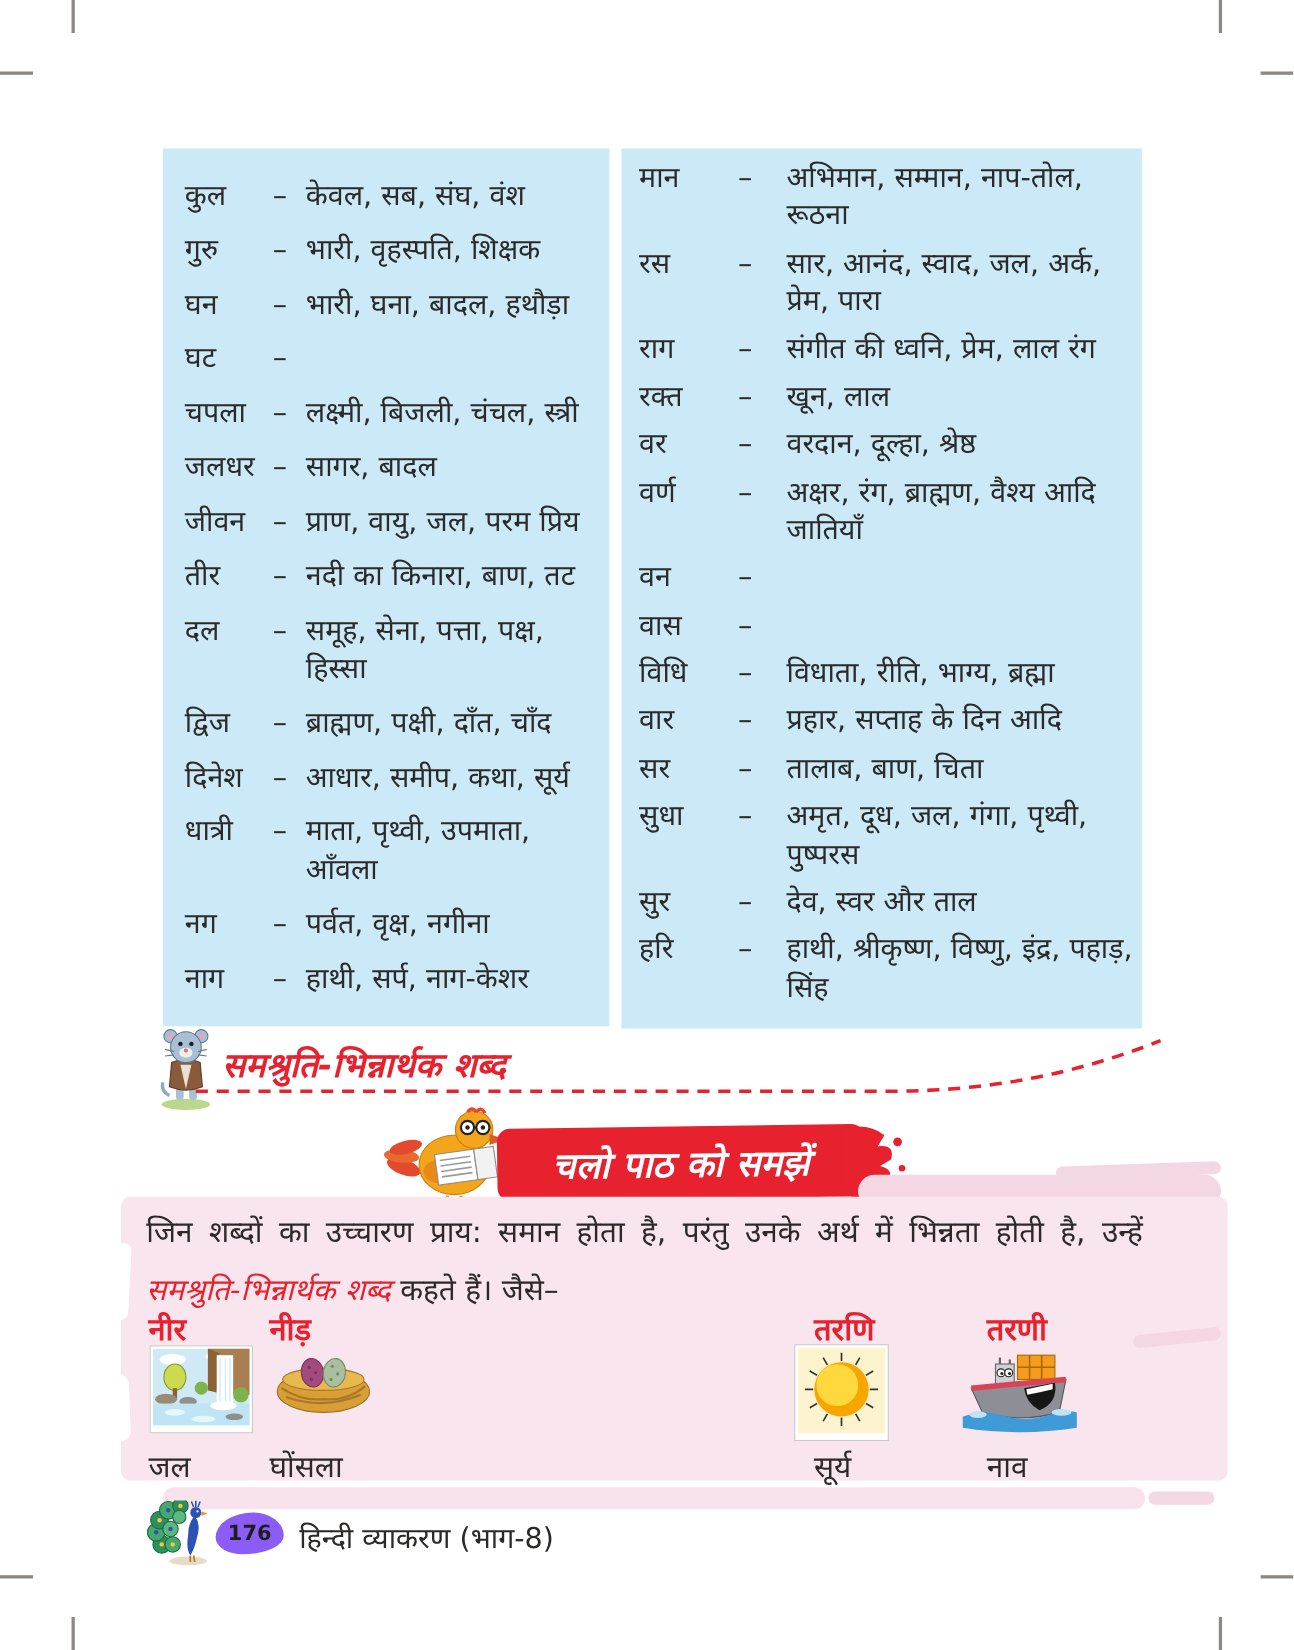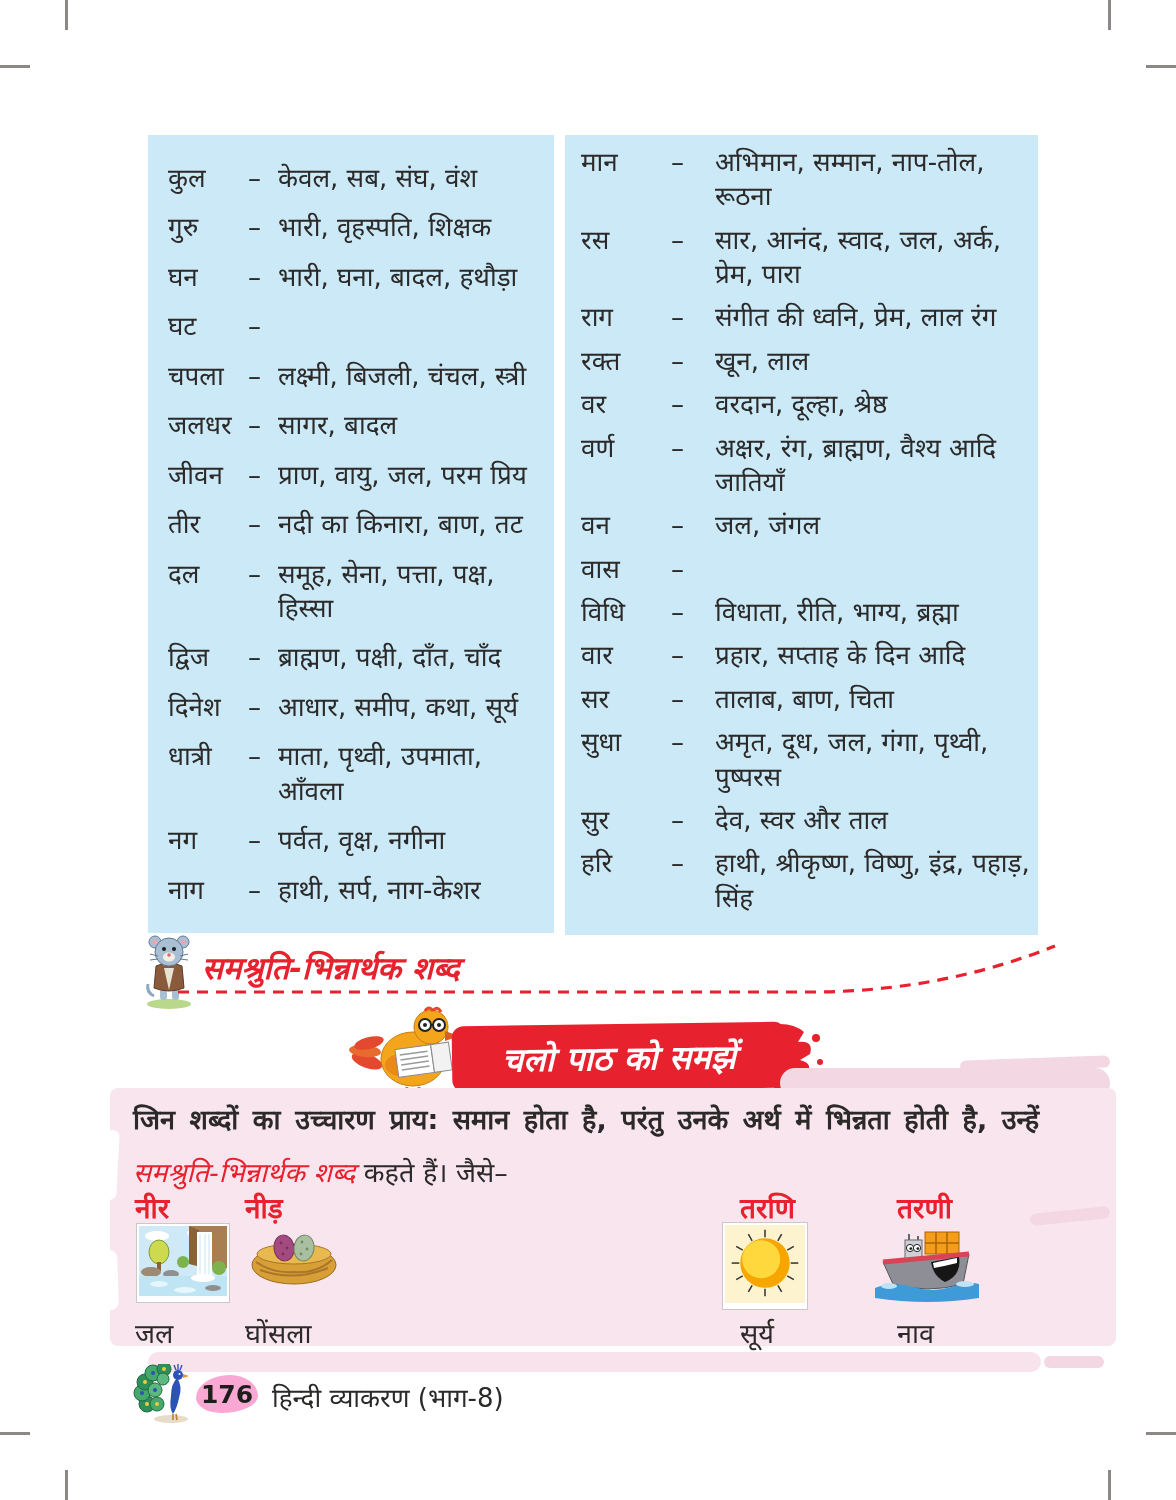--- a/index.html
+++ b/index.html
@@ -23,31 +23,31 @@
   .abs{position:absolute;}
   
   #banner{position:absolute;left:452px;top:1024px;width:334px;height:66px;background:#e8212e;
           border-radius:12px;transform:rotate(-0.8deg);display:flex;align-items:center;justify-content:center;}
   #banner-label{font-size:33px;font-weight:bold;font-style:italic;color:#ffffff;white-space:nowrap;}
   
   .pinkblock{position:absolute;background:#f9e5ee;}
   .pinkstreak{position:absolute;background:#f3d7e3;}
   .whitestreak{position:absolute;background:#ffffff;}
   #para1{position:absolute;left:133px;top:1100px;width:906px;font-size:27px;
-         text-align:justify;text-align-last:justify;font-weight:bold;}
+         text-align:justify;text-align-last:justify;}
   #para2{position:absolute;left:133px;top:1153px;font-size:27px;}
   #para2 .term{color:#e8212e;font-style:italic;}
   .ex-term{position:absolute;top:1188px;font-size:28px;font-weight:bold;color:#e8212e;}
   .ex-label{position:absolute;top:1314px;font-size:27px;}
   .imgframe{position:absolute;background:#fff;border:1px solid #c9c9c9;padding:2px;}
   
   #footer-stripe{position:absolute;left:148px;top:1352px;width:893px;height:20px;background:#f8e3ed;border-radius:10px;}
-  #page-blob{position:absolute;left:196px;top:1375px;width:62px;height:38px;background:#f9a8d4;
+  #page-blob{position:absolute;left:196px;top:1375px;width:62px;height:38px;background:#8b5cf6;
              border-radius:55% 45% 60% 40%/60% 55% 45% 40%;display:flex;align-items:center;
-             justify-content:center;font-weight:bold;font-size:25px;color:#1d1d1b;}
+             justify-content:center;font-weight:bold;font-size:19px;color:#1d1d1b;}
   #book-title{position:absolute;left:272px;top:1379px;font-size:26px;}
 </style>
 </head>
 <body>
 
 <div class="page">
 
   <div class="crop" style="left:65px;top:0;width:3px;height:30px"></div>
   <div class="crop" style="left:0;top:65px;width:30px;height:3px"></div>
   <div class="crop" style="left:1108px;top:0;width:3px;height:30px"></div>
@@ -156,21 +156,20 @@
       <span class="m">वरदान, दूल्हा, श्रेष्ठ</span>
     </div>
       <div class="row">
       <span class="w">वर्ण</span>
       <span class="d">–</span>
       <span class="m">अक्षर, रंग, ब्राह्मण, वैश्य आदि जातियाँ</span>
     </div>
       <div class="row">
       <span class="w">वन</span>
       <span class="d">–</span>
-      <span class="m">जल, जंगल</span>
     </div>
       <div class="row">
       <span class="w">वास</span>
       <span class="d">–</span>
     </div>
       <div class="row">
       <span class="w">विधि</span>
       <span class="d">–</span>
       <span class="m">विधाता, रीति, भाग्य, ब्रह्मा</span>
     </div>

